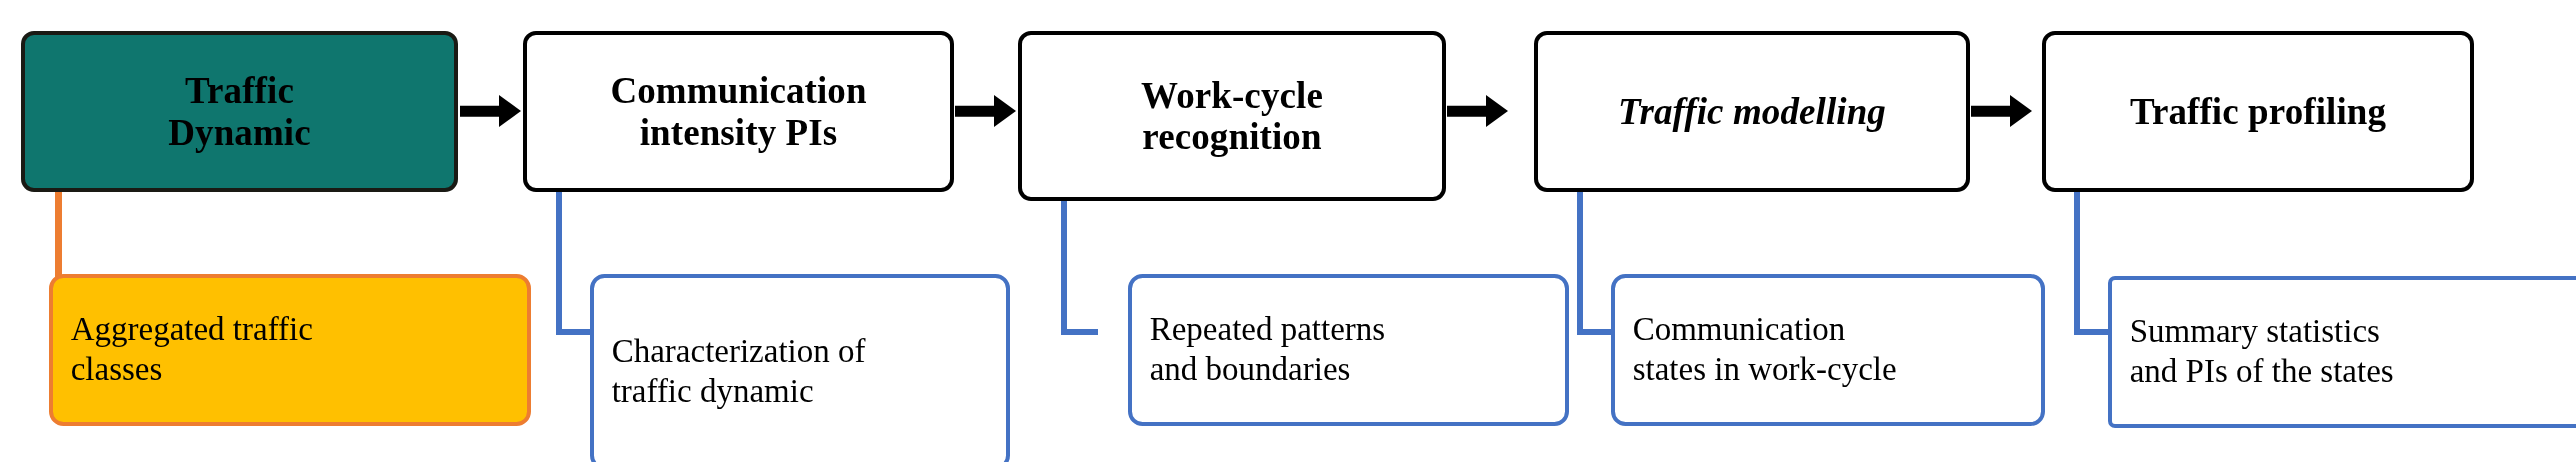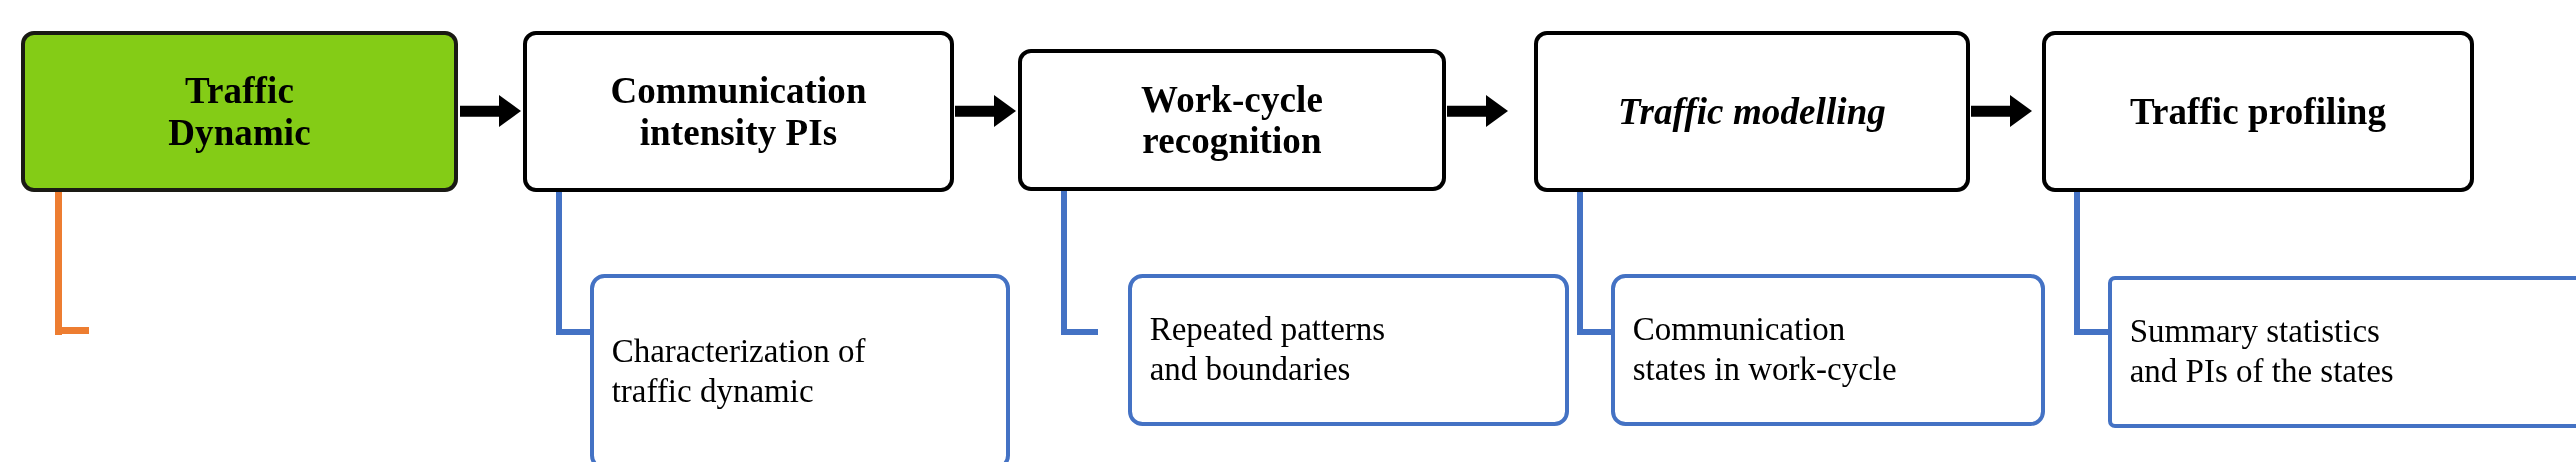--- a/index.html
+++ b/index.html
@@ -25,21 +25,21 @@
     border: 4px solid #000000;
     border-radius: 13px;
     background: #ffffff;
     display: flex;
     align-items: center;
     justify-content: center;
     text-align: center;
     z-index: 5;
   }
   .stage-box.accent {
-    background: #84cc16;
+    background: #0f766e;
     border-color: #1a1a14;
   }
   .stage-label {
     font-weight: bold;
     font-size: 37px;
     line-height: 1.12;
     color: #000000;
     letter-spacing: 0.1px;
     padding: 0 9.6px;
     white-space: pre-line;
@@ -121,20 +121,24 @@
   <div class="stage-box accent" style="left:21px; top:31px; width:437px; height:161px;">
     <div class="stage-label">Traffic
 Dynamic</div>
   </div>
 
   <div class="elbow accent">
     <div class="v" style="left:55px; top:190px; height:145px;"></div>
     <div class="h" style="left:55px; top:327px; width:34px;"></div>
   </div>
 
+  <div class="desc-box accent" style="left:49px; top:274px; width:482px; height:152px;">
+    <div class="desc-label">Aggregated traffic
+classes</div>
+  </div>
 
   <div class="arrow" style="left:460px; top:95px; width:61px; height:32px;">
     <div class="shaft" style="width:45px;"></div>
     <div class="head"></div>
   </div>
 
   <div class="stage-box" style="left:523px; top:31px; width:431px; height:161px;">
     <div class="stage-label">Communication
 intensity PIs</div>
   </div>
@@ -147,21 +151,21 @@
   <div class="desc-box" style="left:590px; top:274px; width:420px; height:196px;">
     <div class="desc-label">Characterization of
 traffic dynamic</div>
   </div>
 
   <div class="arrow" style="left:955px; top:95px; width:61px; height:32px;">
     <div class="shaft" style="width:45px;"></div>
     <div class="head"></div>
   </div>
 
-  <div class="stage-box" style="left:1018px; top:49px; width:428px; height:142px;">
+  <div class="stage-box" style="left:1018px; top:31px; width:428px; height:170px;">
     <div class="stage-label">Work-cycle
 recognition</div>
   </div>
 
   <div class="elbow">
     <div class="v" style="left:1061px; top:190px; height:145px;"></div>
     <div class="h" style="left:1061px; top:329px; width:37px;"></div>
   </div>
 
   <div class="desc-box" style="left:1095px; top:274px; width:441px; height:152px;margin-left:33px;">

